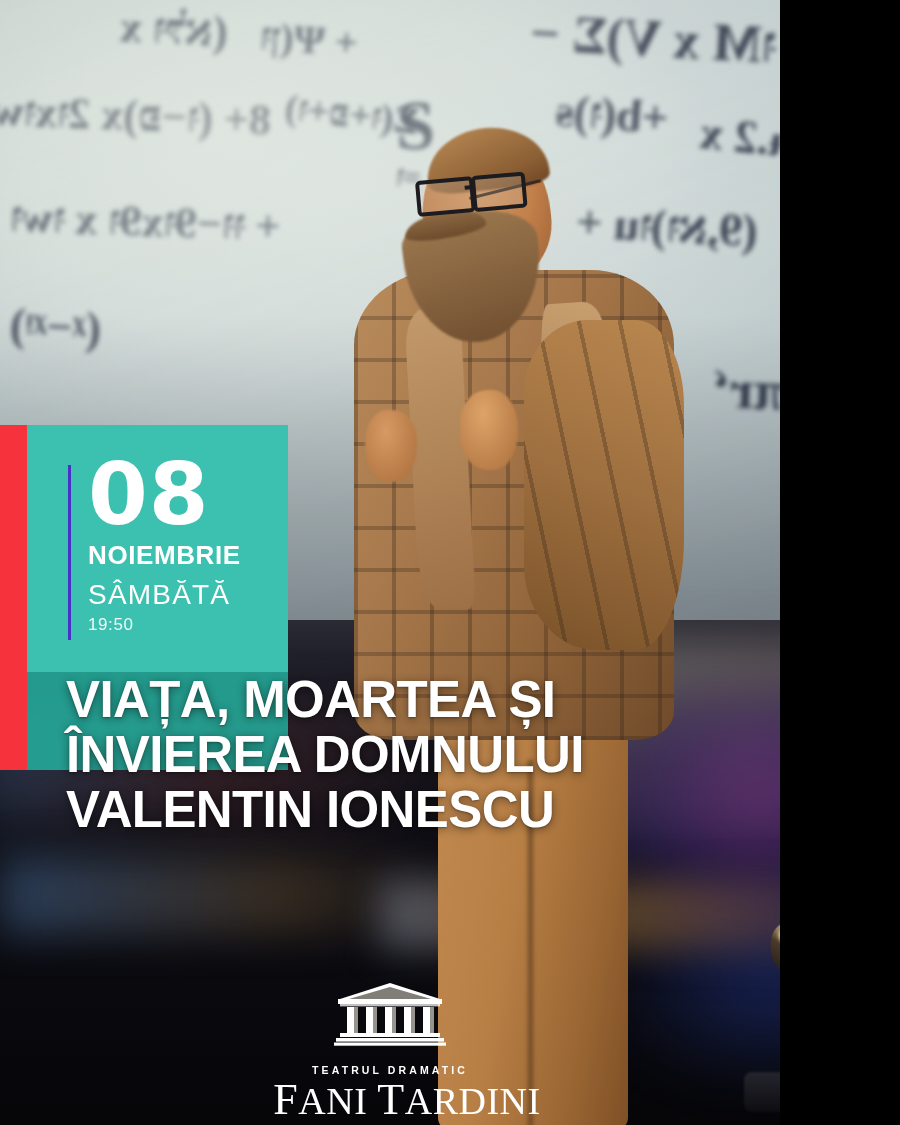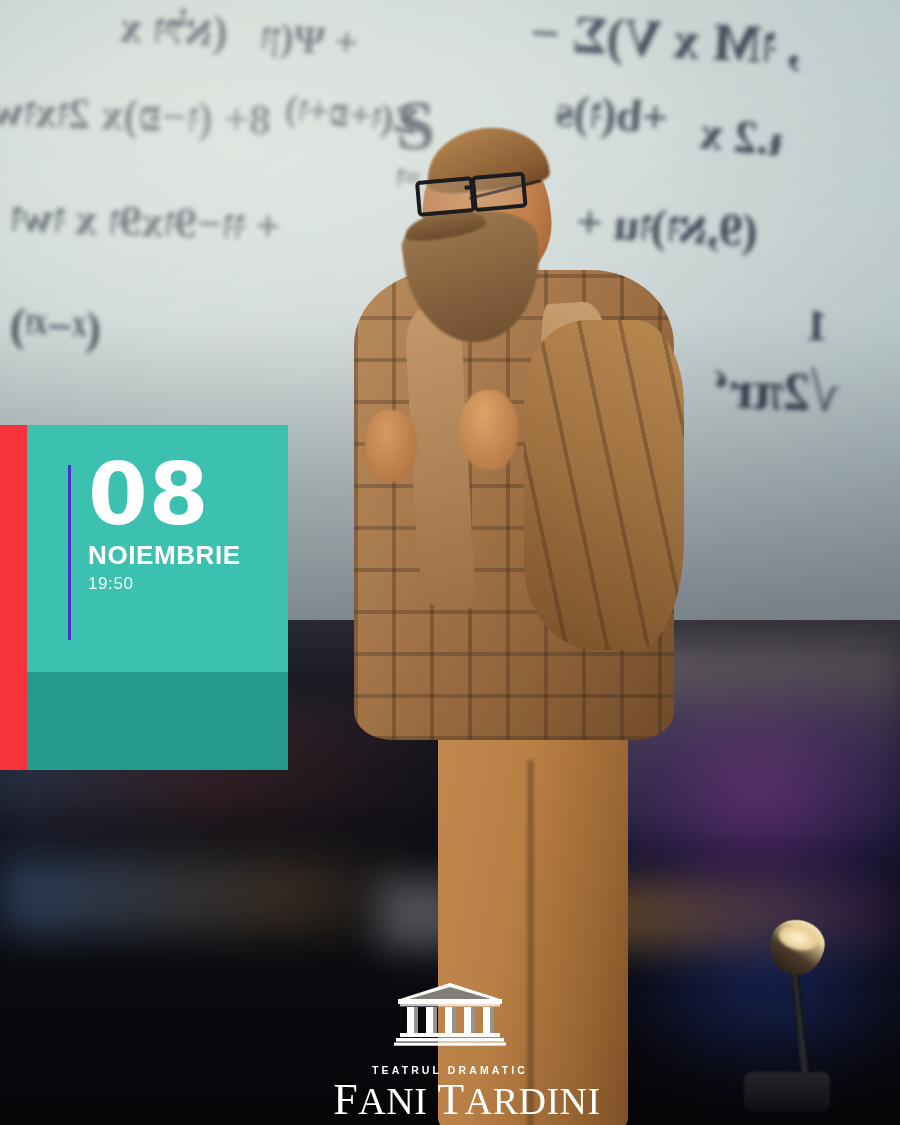--- a/index.html
+++ b/index.html
@@ -6,21 +6,21 @@
     margin: 0;
     padding: 0;
     background: #000;
   }
   body {
     font-family: "Liberation Sans", sans-serif;
   }
 
   .poster {
     position: relative;
-    width: 900px;
+    width: 780px;
     height: 1125px;
     overflow: hidden;
     background: #0a0a0c;
   }
 
   
   .photo { position: absolute; inset: 0; overflow: hidden; }
 
   
   .screen {
@@ -413,23 +413,29 @@
   </div>
 
   <div class="red-bar"></div>
   <div class="teal-box"></div>
   <div class="teal-box-lower"></div>
   <div class="date-rule"></div>
 
   <div class="date-block">
     <div class="day-num">08</div>
     <div class="month">NOIEMBRIE</div>
+    <div class="weekday">SÂMBĂTĂ</div>
     <div class="time">19:50</div>
   </div>
 
+  <div class="title">
+    <span class="title-line">VIAȚA, MOARTEA ȘI</span>
+    <span class="title-line">ÎNVIEREA DOMNULUI</span>
+    <span class="title-line">VALENTIN IONESCU</span>
+  </div>
 
   <div class="logo">
     <svg class="logo-temple" width="112" height="66" viewBox="0 0 112 66" aria-hidden="true">
 
       <polygon points="56,1 106,17 6,17" fill="#ffffff"></polygon>
       <polygon points="56,5 97,17 15,17" fill="#1a1208" opacity=".55"></polygon>
 
       <rect x="4" y="17" width="104" height="5" fill="#ffffff"></rect>
       <rect x="6" y="22" width="100" height="2.4" fill="#ffffff" opacity=".75"></rect>
 

